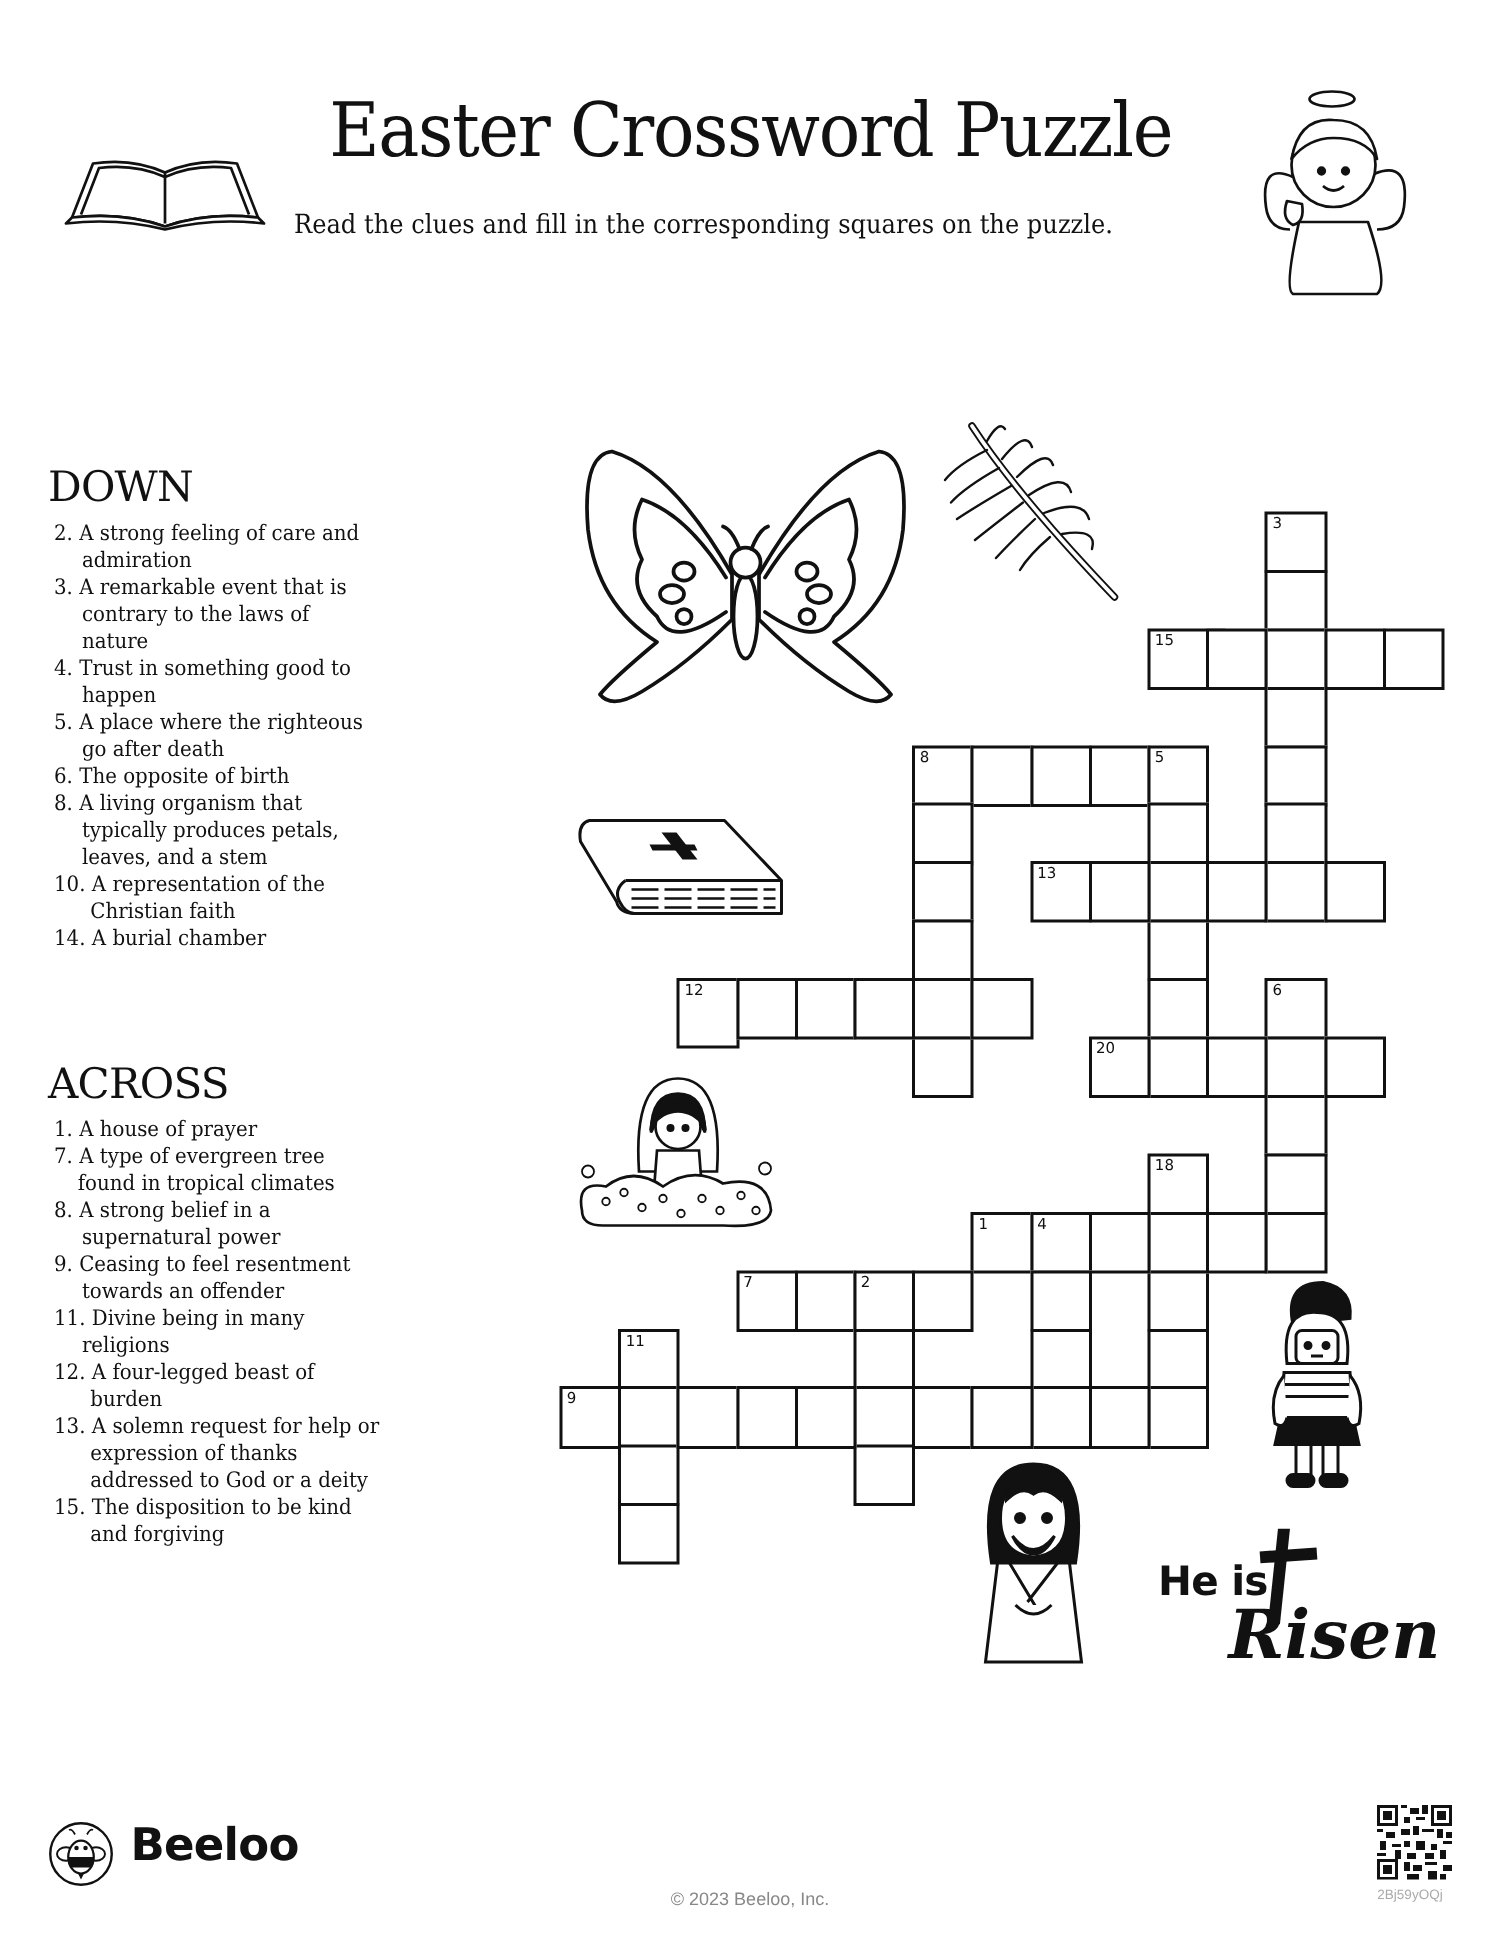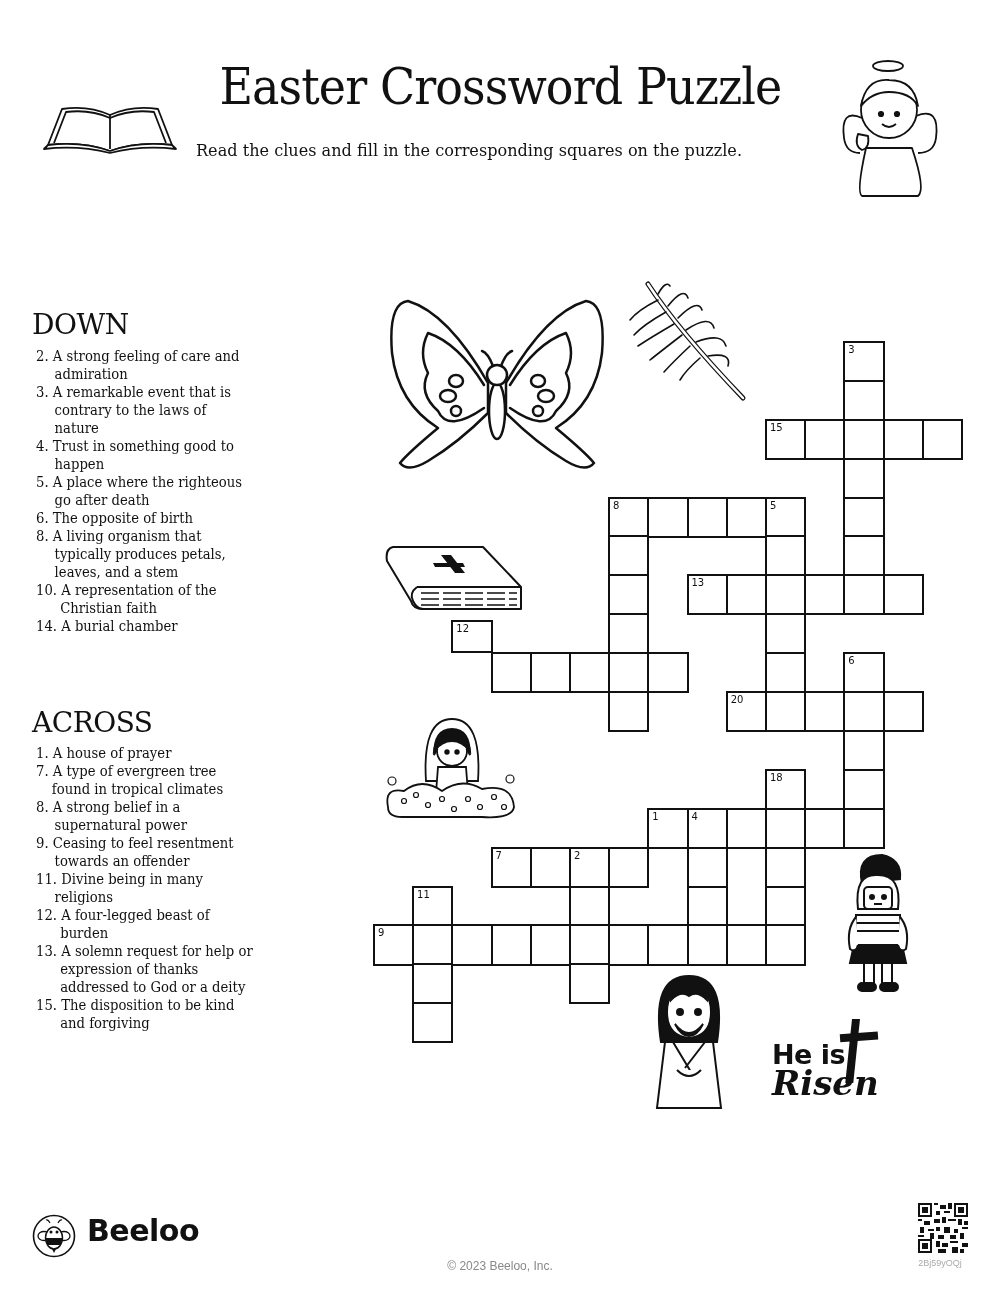--- a/index.html
+++ b/index.html
@@ -10,21 +10,21 @@
   .subtitle { left: 196px; top: 140px; font-family: "DejaVu Serif", serif; font-size: 17.5px; color: #111; white-space: nowrap; transform-origin: left top; transform: scaleX(0.92); }
   .section-head { font-family: "DejaVu Serif", serif; font-size: 28px; color: #111; letter-spacing: -0.5px; }
   .clue-list { font-family: "DejaVu Serif", serif; font-size: 14.2px; line-height: 18px; color: #111; transform-origin: left top; transform: scaleX(0.93); width: 230px; }
   .clue-item { padding-left: 20px; text-indent: -20px; }
   .cell { position: absolute; width: 39.2px; height: 38.9px; box-sizing: border-box; border: 2.2px solid #111; background: #fff; margin-left: -1.1px; margin-top: -1.1px; }
   .cell .n { position: absolute; left: 3px; top: 1px; font-family: "DejaVu Sans", sans-serif; font-size: 10px; color: #111; }
   .footer-copy { left: 0; width: 1000px; top: 1259px; text-align: center; font-family: "Liberation Sans", sans-serif; font-size: 12px; color: #888; }
   .brand { left: 87px; top: 1213px; font-family: "DejaVu Sans", sans-serif; font-weight: bold; font-size: 30px; color: #111; letter-spacing: -0.5px; }
   .qr-code-text { left: 910px; top: 1258px; width: 60px; text-align: center; font-family: "Liberation Sans", sans-serif; font-size: 9px; color: #aaa; }
   .risen-he { font-family: "DejaVu Sans", sans-serif; font-weight: bold; font-size: 27px; color: #111; letter-spacing: -0.5px; }
-  .risen-big { font-family: "DejaVu Serif", serif; font-style: italic; font-weight: bold; font-size: 34px; color: #111; }
+  .risen-big { font-family: "DejaVu Serif", serif; font-style: italic; font-weight: bold; font-size: 45px; color: #111; margin-left: 47px; }
 </style>
 </head>
 <body>
 
 <div class="abs title"><span>Easter Crossword Puzzle</span></div>
 <div class="abs subtitle">Read the clues and fill in the corresponding squares on the puzzle.</div>
 
 <svg class="abs" style="left:38px;top:103px" width="142" height="52" viewBox="0 0 142 52">
   <g fill="#fff" stroke="#111" stroke-width="1.8" stroke-linejoin="round">
     <path d="M10 42 L24 6 Q50 2 72 12 Q94 2 120 6 L134 42 Q100 38 72 48 Q44 38 10 42 Z"></path>
@@ -107,21 +107,21 @@
     <div class="cell" style="left: 766px; top: 575.4px; width: 41.4px; height: 41.1px; pointer-events: auto;"></div>
     <div class="cell" style="left: 766px; top: 614.3px; width: 41.4px; height: 41.1px; pointer-events: auto;"></div>
     <div class="cell" style="left: 766px; top: 653.2px; width: 41.4px; height: 41.1px; pointer-events: auto;"></div>
     <div class="cell" style="left: 766px; top: 692.1px; width: 41.4px; height: 41.1px; pointer-events: auto;"></div>
     <div class="cell" style="left: 687.6px; top: 575.4px; width: 41.4px; height: 41.1px; pointer-events: auto;">
       <span class="n">13</span>
     </div>
     <div class="cell" style="left: 726.8px; top: 575.4px; width: 41.4px; height: 41.1px; pointer-events: auto;"></div>
     <div class="cell" style="left: 805.2px; top: 575.4px; width: 41.4px; height: 41.1px; pointer-events: auto;"></div>
     <div class="cell" style="left: 883.6px; top: 575.4px; width: 41.4px; height: 41.1px; pointer-events: auto;"></div>
-    <div class="cell" style="left: 452.4px; top: 621px; width: 41.4px; height: 33px; pointer-events: auto;">
+    <div class="cell" style="left: 452.4px; top: 653px; width: 41.4px; height: 47px; pointer-events: auto;">
       <span class="n">12</span>
     </div>
     <div class="cell" style="left: 491.6px; top: 653.2px; width: 41.4px; height: 41.1px; pointer-events: auto;"></div>
     <div class="cell" style="left: 530.8px; top: 653.2px; width: 41.4px; height: 41.1px; pointer-events: auto;"></div>
     <div class="cell" style="left: 570px; top: 653.2px; width: 41.4px; height: 41.1px; pointer-events: auto;"></div>
     <div class="cell" style="left: 648.4px; top: 653.2px; width: 41.4px; height: 41.1px; pointer-events: auto;"></div>
     <div class="cell" style="left: 844.4px; top: 653.2px; width: 41.4px; height: 41.1px; pointer-events: auto;">
       <span class="n">6</span>
     </div>
     <div class="cell" style="left: 844.4px; top: 692.1px; width: 41.4px; height: 41.1px; pointer-events: auto;"></div>

